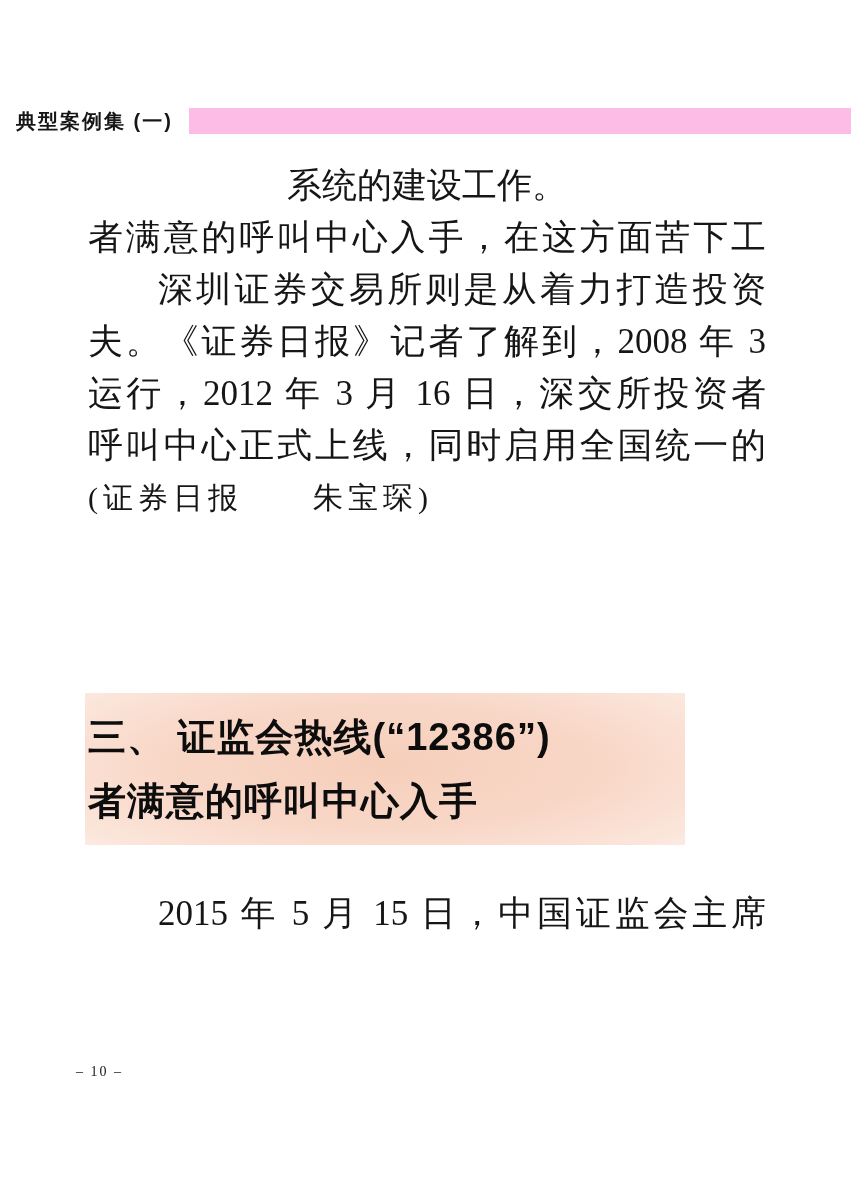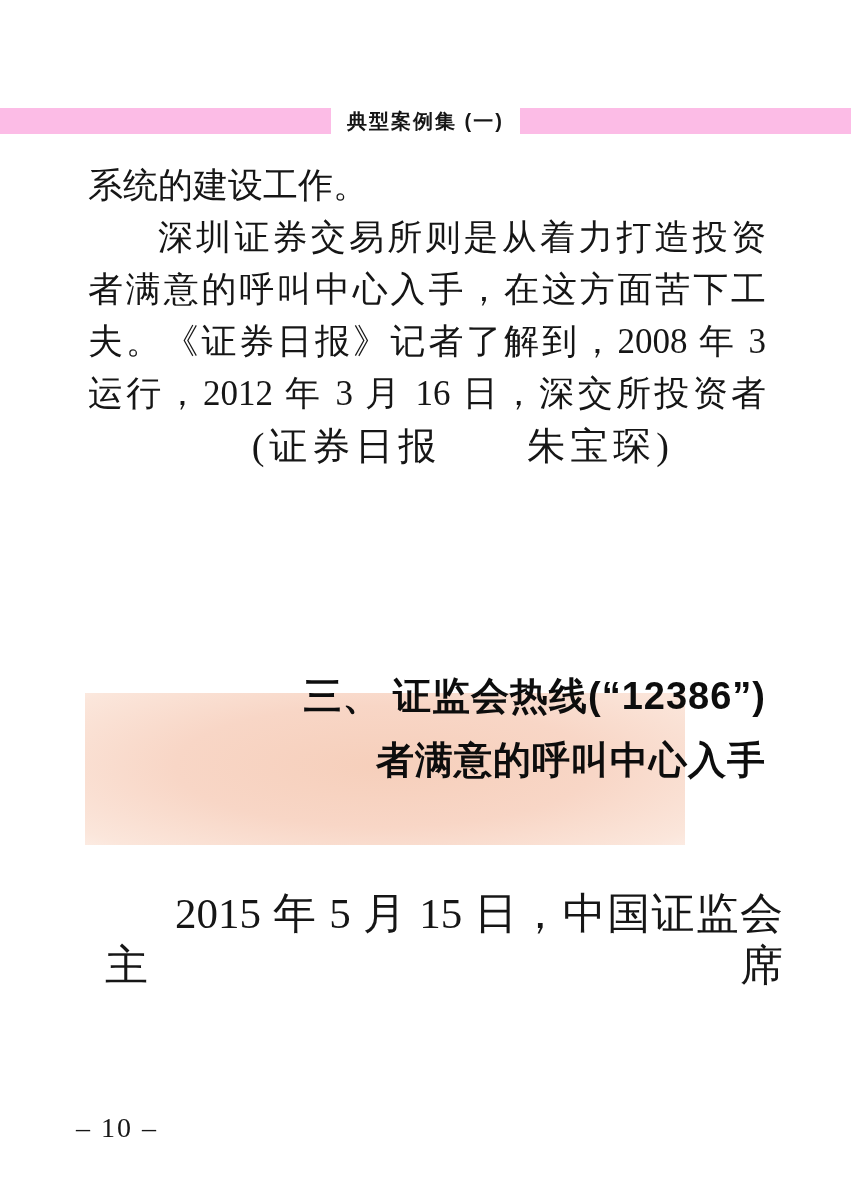--- a/index.html
+++ b/index.html
@@ -14,21 +14,21 @@
   }
 
   
   .header-bar {
     position: absolute;
     top: 108px; left: 0;
     width: 851px; height: 26px;
     background: #fcbce6;
     display: flex;
     align-items: center;
-    justify-content: center;
+    justify-content: flex-start;
   }
   .header-title {
     background: #ffffff;
     height: 26px;
     line-height: 27px;
     padding: 0 16px;
     font-family: "Liberation Sans", "DejaVu Sans", sans-serif;
     font-weight: bold;
     font-size: 20px;
     letter-spacing: 2px;
@@ -36,84 +36,85 @@
   }
 
   
   .article {
     position: absolute;
     left: 88px; top: 160px;
     width: 678px;
     font-size: 35px;
     line-height: 52px;
   }
-  .bline { text-align: left; }
+  .bline { text-align: center; }
   .bline.j { text-align: justify; text-align-last: justify; }
   .bline.indent { text-indent: 70px; }
   .attribution {
-    font-size: 38px;
+    font-size: 30px;
     line-height: 52px;
-    text-align: right;
+    text-align: left;
     padding-right: 92px;
     letter-spacing: 5px;
   }
 
   
   .heading-box {
     position: absolute;
     left: 85px; top: 693px;
     width: 600px; height: 152px;
     background: radial-gradient(ellipse 92% 105% at 50% 48%,
       #f6cfbb 0%, #f8d6c6 38%, #fbe6db 68%, #fef8f5 88%, #ffffff 100%);
   }
   .heading-text {
     position: absolute;
-    left: 88px; top: 664px;
+    left: 88px; top: 705px;
     width: 678px;
-    text-align: right;
+    text-align: left;
     font-family: "Liberation Sans", "DejaVu Sans", sans-serif;
     font-weight: bold;
     font-size: 38px;
     line-height: 64px;
     letter-spacing: 1px;
     color: #0d0d0d;
   }
 
   
   .para-next {
     position: absolute;
-    left: 105px; top: 888px;
+    left: 88px; top: 888px;
     width: 678px;
-    font-size: 43px;
+    font-size: 35px;
     line-height: 52px;
   }
 
   
   .page-number {
     position: absolute;
-    left: 76px; top: 1112px;
-    font-size: 28px;
+    left: 76px; top: 1064px;
+    font-size: 14px;
     letter-spacing: 2px;
   }
 </style>
 </head>
 <body>
 
 <div class="page">
 
   <div class="header-bar">
     <span class="header-title">典型案例集 (一)</span>
   </div>
 
   <div class="article">
     <div class="bline">系统的建设工作。</div>
+    <div class="bline j">者满意的呼叫中心入手，在这方面苦下工</div>
     <div class="bline j indent">深圳证券交易所则是从着力打造投资</div>
-    <div class="bline j">者满意的呼叫中心入手，在这方面苦下工</div>
     <div class="bline j">夫。《证券日报》记者了解到，2008 年 3</div>
     <div class="bline j">运行，2012 年 3 月 16 日，深交所投资者</div>
+    <div class="bline j">呼叫中心正式上线，同时启用全国统一的</div>
     <div class="attribution">(证券日报　　朱宝琛)</div>
   </div>
 
   <div class="heading-box"></div>
   <div class="heading-text">
     <div>三、 证监会热线(“12386”)</div>
     <div>者满意的呼叫中心入手</div>
   </div>
 
   <div class="para-next">

